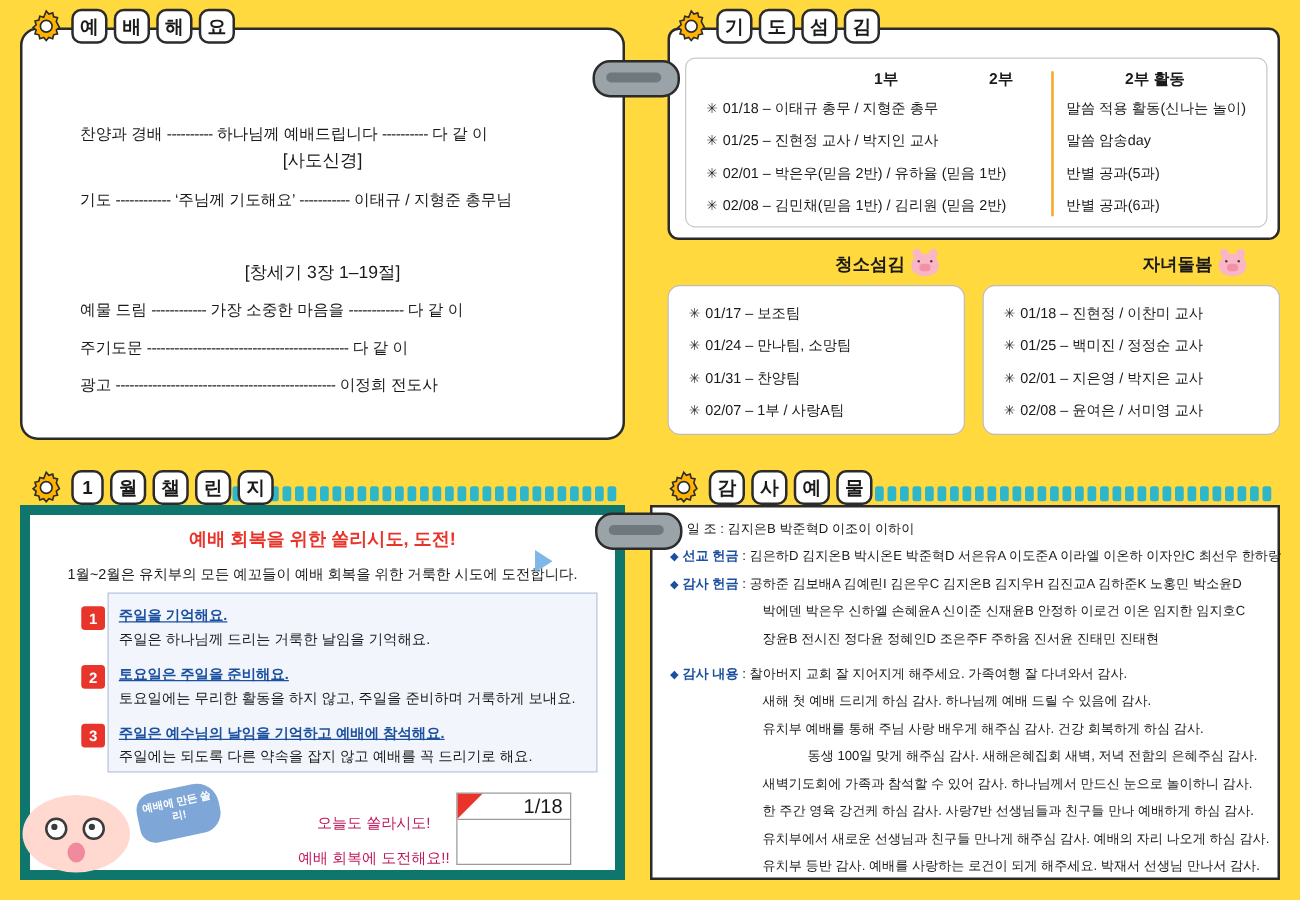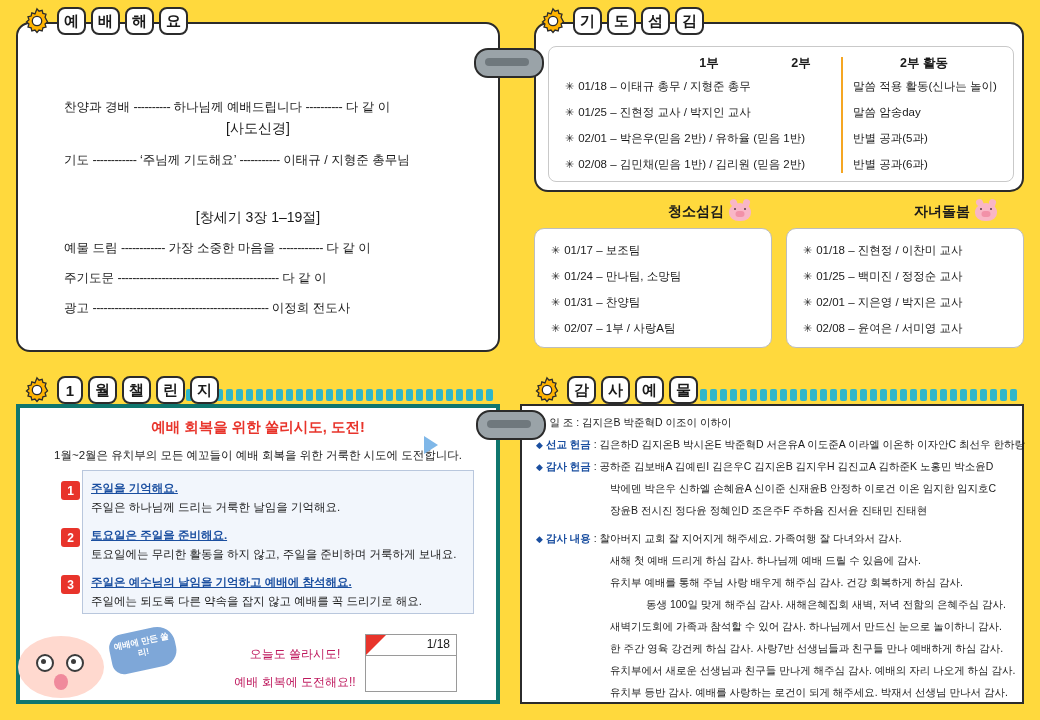--- a/index.html
+++ b/index.html
@@ -100,20 +100,21 @@
   }
   .dots {
     letter-spacing: -0.5px;
   }
   
   #prayer-panel {
     left: 534px;
     top: 22px;
     width: 490px;
     height: 170px;
+    border-radius: 9px;
   }
   #prayer-inner {
     position: absolute;
     left: 12px;
     top: 22px;
     width: 466px;
     height: 136px;
     border: 1.5px solid #c9c9c9;
     border-radius: 8px;
     box-sizing: border-box;
@@ -216,21 +217,21 @@
     background: #5a3b43;
     border-radius: 50%;
   }
   
   #challenge-panel {
     left: 16px;
     top: 404px;
     width: 484px;
     height: 300px;
     background: #ffffff;
-    border: 4px solid #0f766e;
+    border: 8px solid #0f766e;
     border-radius: 0;
   }
   #ch-title {
     position: absolute;
     left: 0;
     top: 10px;
     width: 100%;
     text-align: center;
     font-size: 14.5px;
     font-weight: bold;
@@ -354,21 +355,21 @@
     width: 92px;
     height: 58px;
     border: 1px solid #9a9a9a;
     background: #fff;
     box-sizing: border-box;
   }
   #stamp-date {
     position: absolute;
     right: 6px;
     top: 2px;
-    font-size: 12px;
+    font-size: 16px;
     color: #1a1a1a;
   }
   #stamp-tri {
     position: absolute;
     left: 0;
     top: 0;
     width: 0;
     height: 0;
     border-top: 20px solid #e8342b;
     border-right: 20px solid transparent;

